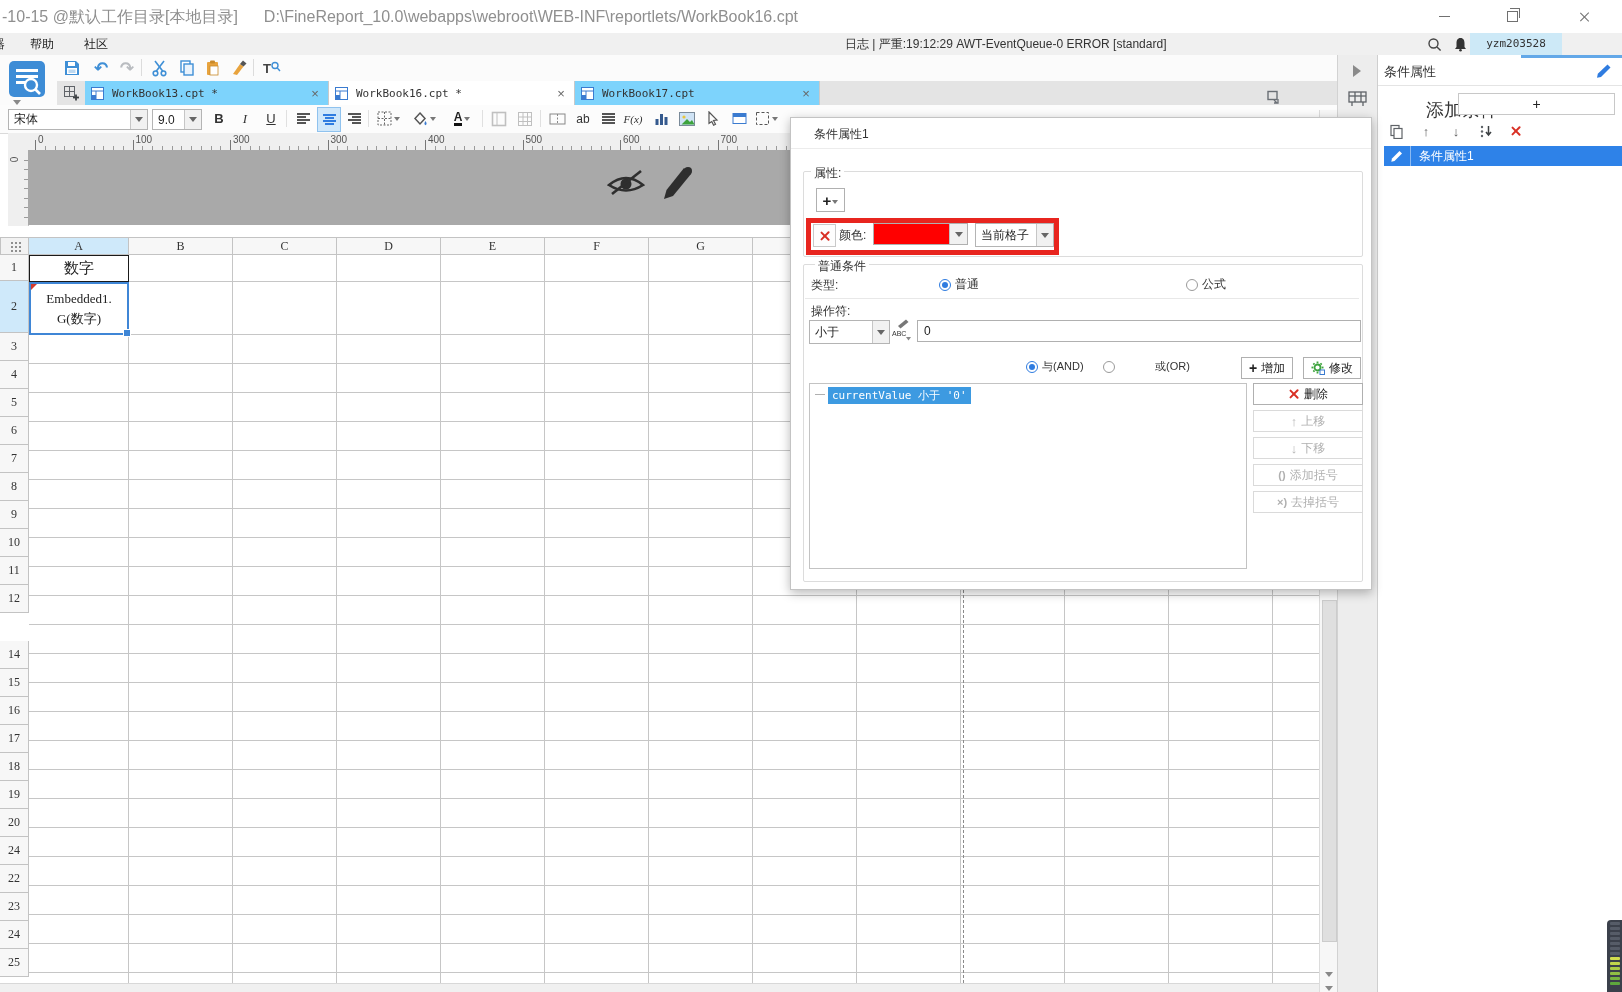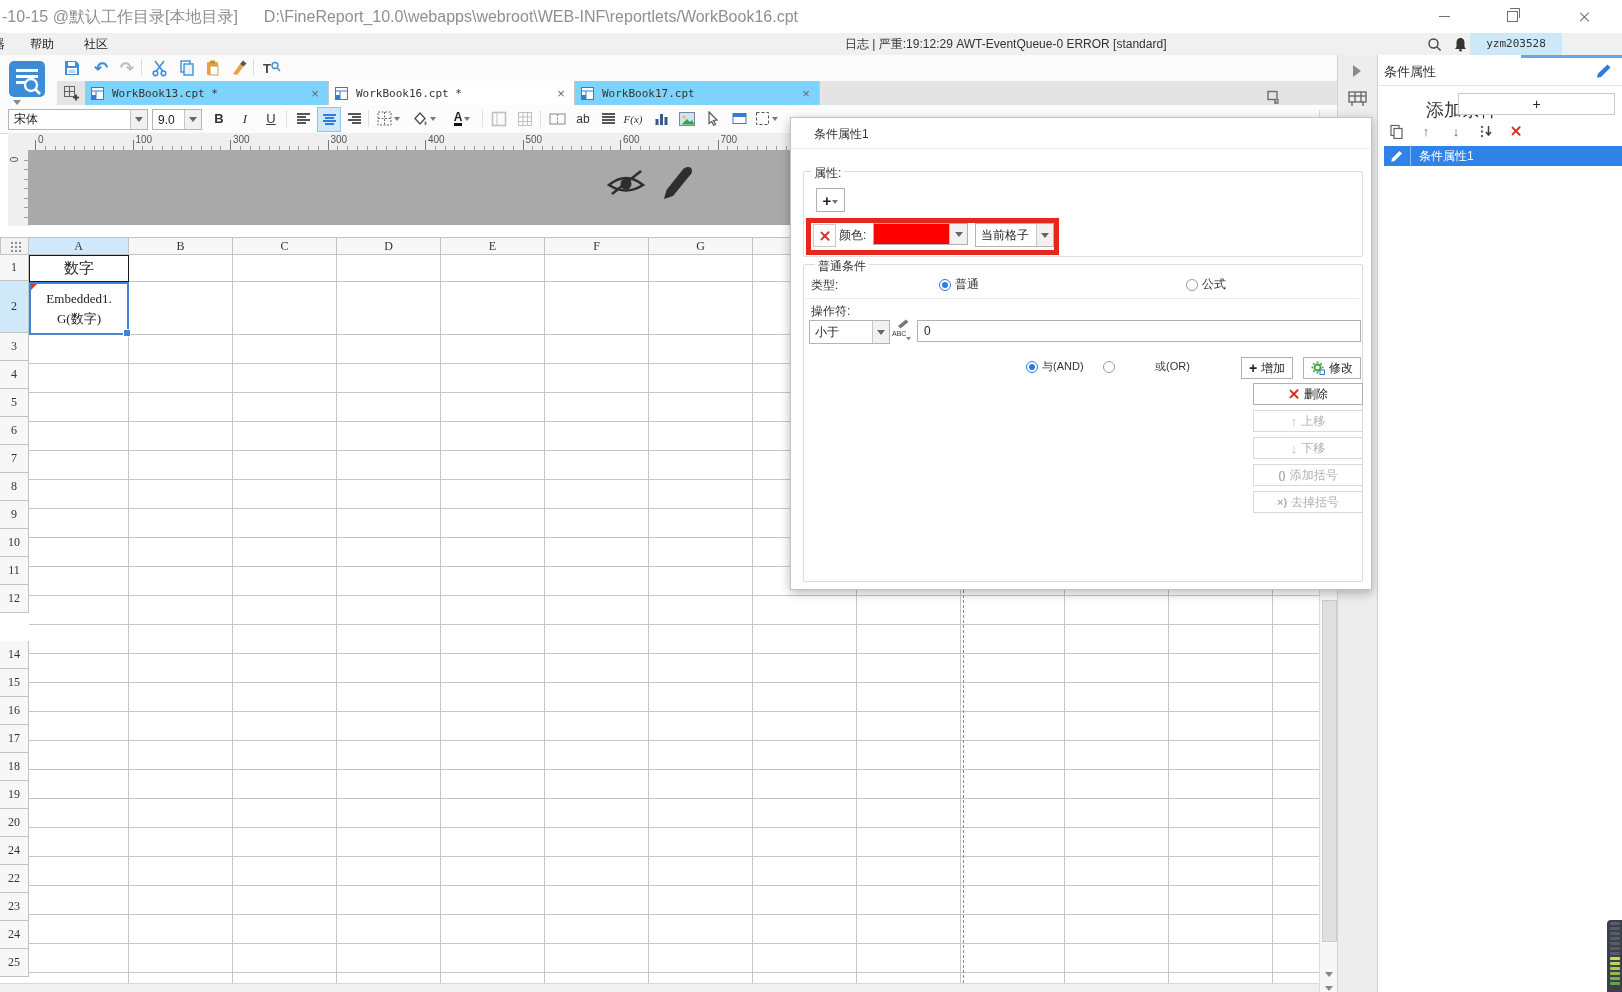--- a/index.html
+++ b/index.html
@@ -822,20 +822,24 @@
             <line x1="2.3" y1="2.3" x2="3.5" y2="3.5"></line>
             <line x1="9.5" y1="9.5" x2="10.7" y2="10.7"></line>
             <line x1="2.3" y1="10.7" x2="3.5" y2="9.5"></line>
             <line x1="9.5" y1="3.5" x2="10.7" y2="2.3"></line>
           </g>
           <rect x="9" y="9" width="4.5" height="4.5" fill="#fff" stroke="#3a7bd0"></rect>
         </svg>
       <span>修改</span>
     </div>
 
+    <div class="listbox">
+      <span class="treedash"></span>
+      <span class="cond-item">currentValue 小于 '0'</span>
+    </div>
 
     <div class="sidecol">
       <div class="btn" style="top:265px;left:462px;width:110px;">
         <span class="xmark"></span>
           <span>删除</span>
       </div>
       <div class="btn dis" style="top:292px;left:462px;width:110px;">
         <span class="arr">↑</span>
           <span>上移</span>
       </div>

